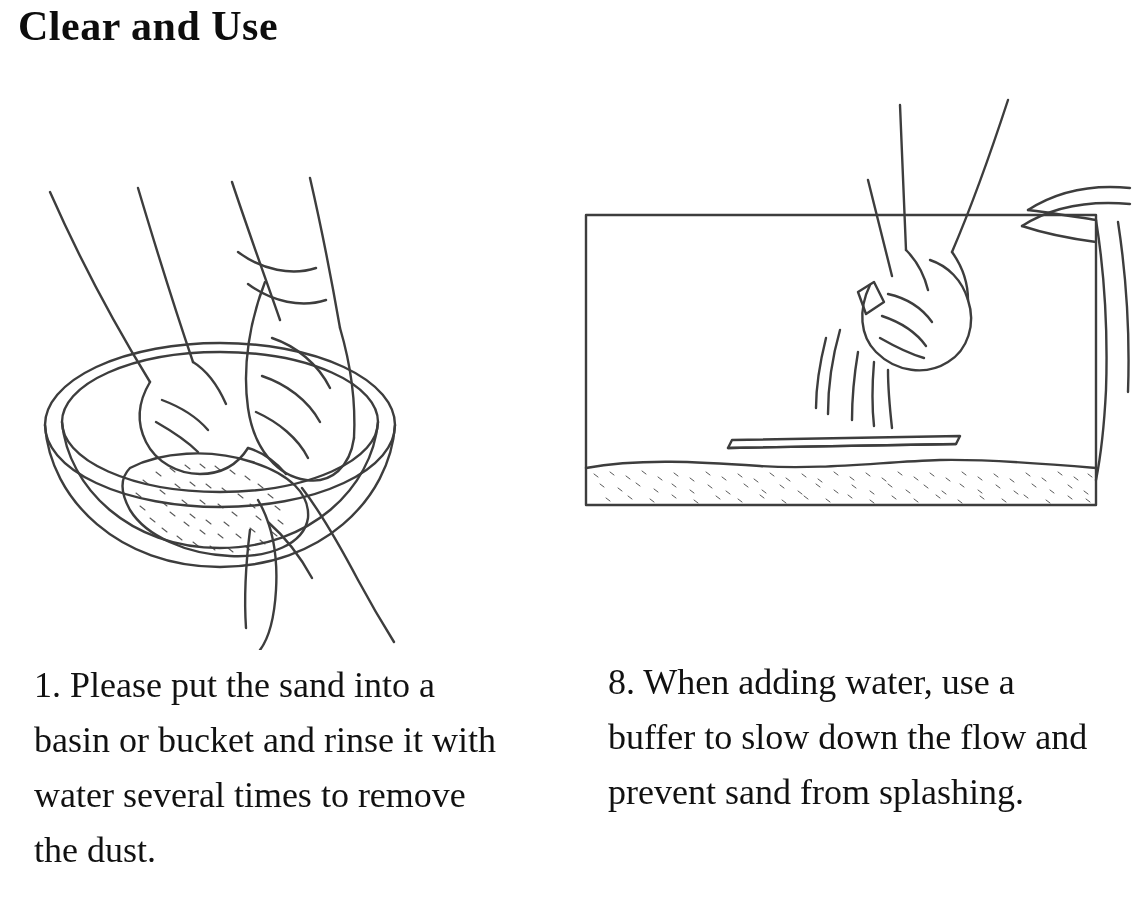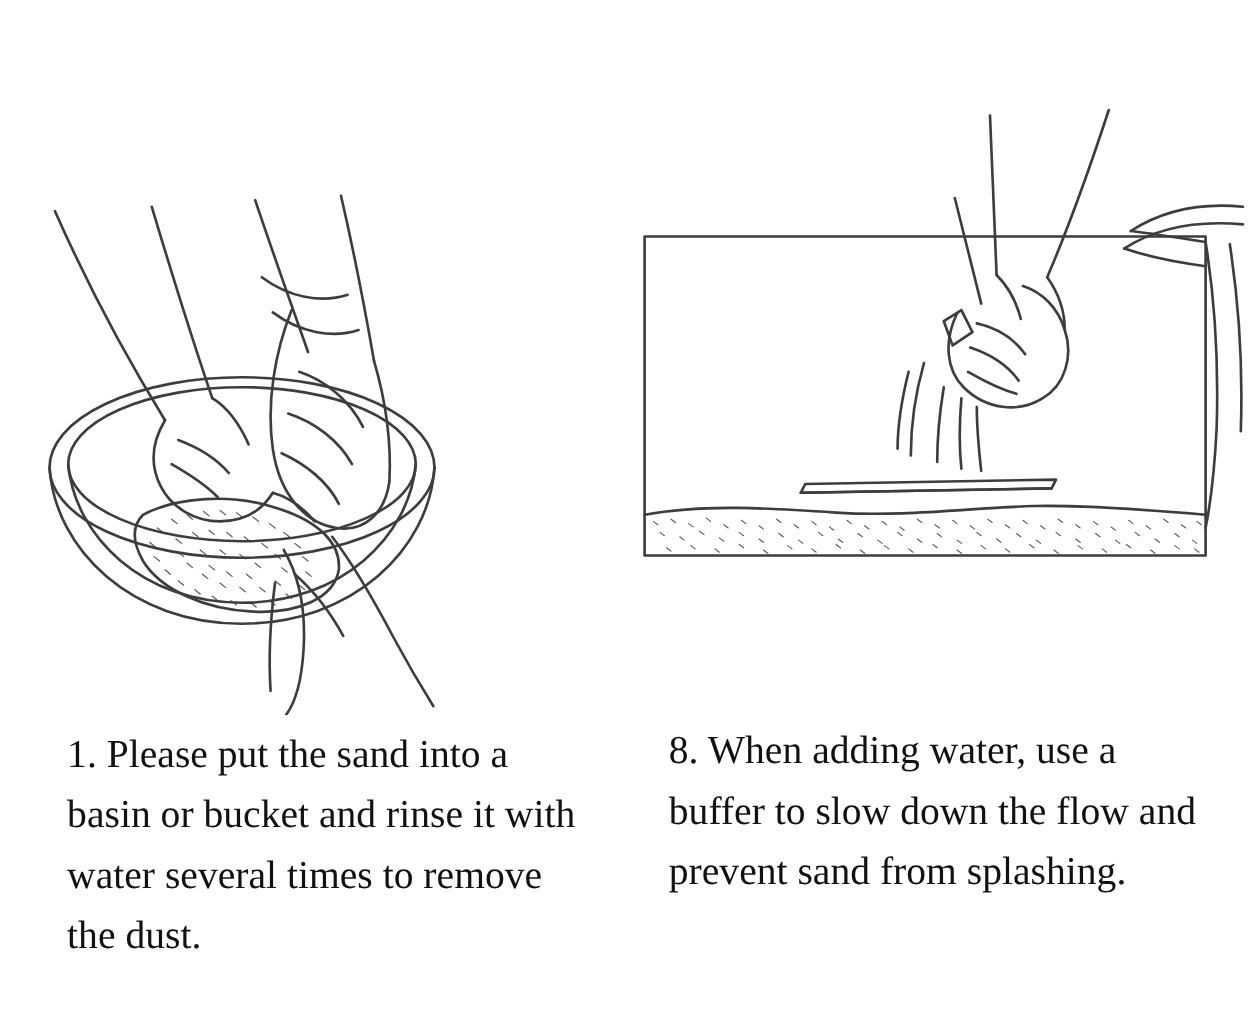--- a/index.html
+++ b/index.html
@@ -50,33 +50,33 @@
     font-family: "Liberation Serif", serif;
     font-size: 36px;
     line-height: 55px;
     color: #111111;
     white-space: pre-line;
   }
   .caption-left {
     left: 34px;
     top: 658px;
     width: 470px;
-    margin-left: 27px;
   }
   .caption-right {
     left: 608px;
     top: 655px;
     width: 500px;
   }
 </style>
 </head>
 <body>
 
 <div class="page">
 
+  <div class="page-title">Clear and Use</div>
 
   <div class="panel panel-left">
     <svg viewBox="0 0 560 580" xmlns="http://www.w3.org/2000/svg" fill="none" stroke="#3d3d3d" stroke-width="2.4" stroke-linecap="round" stroke-linejoin="round">
 
       <ellipse cx="210" cy="355" rx="175" ry="82"></ellipse>
 
       <ellipse cx="210" cy="352" rx="158" ry="70"></ellipse>
 
       <path d="M35 355 C40 430 110 497 210 497 C310 497 380 430 385 355"></path>
       <path d="M52 352 C58 418 120 478 210 478 C300 478 362 418 368 352"></path>

